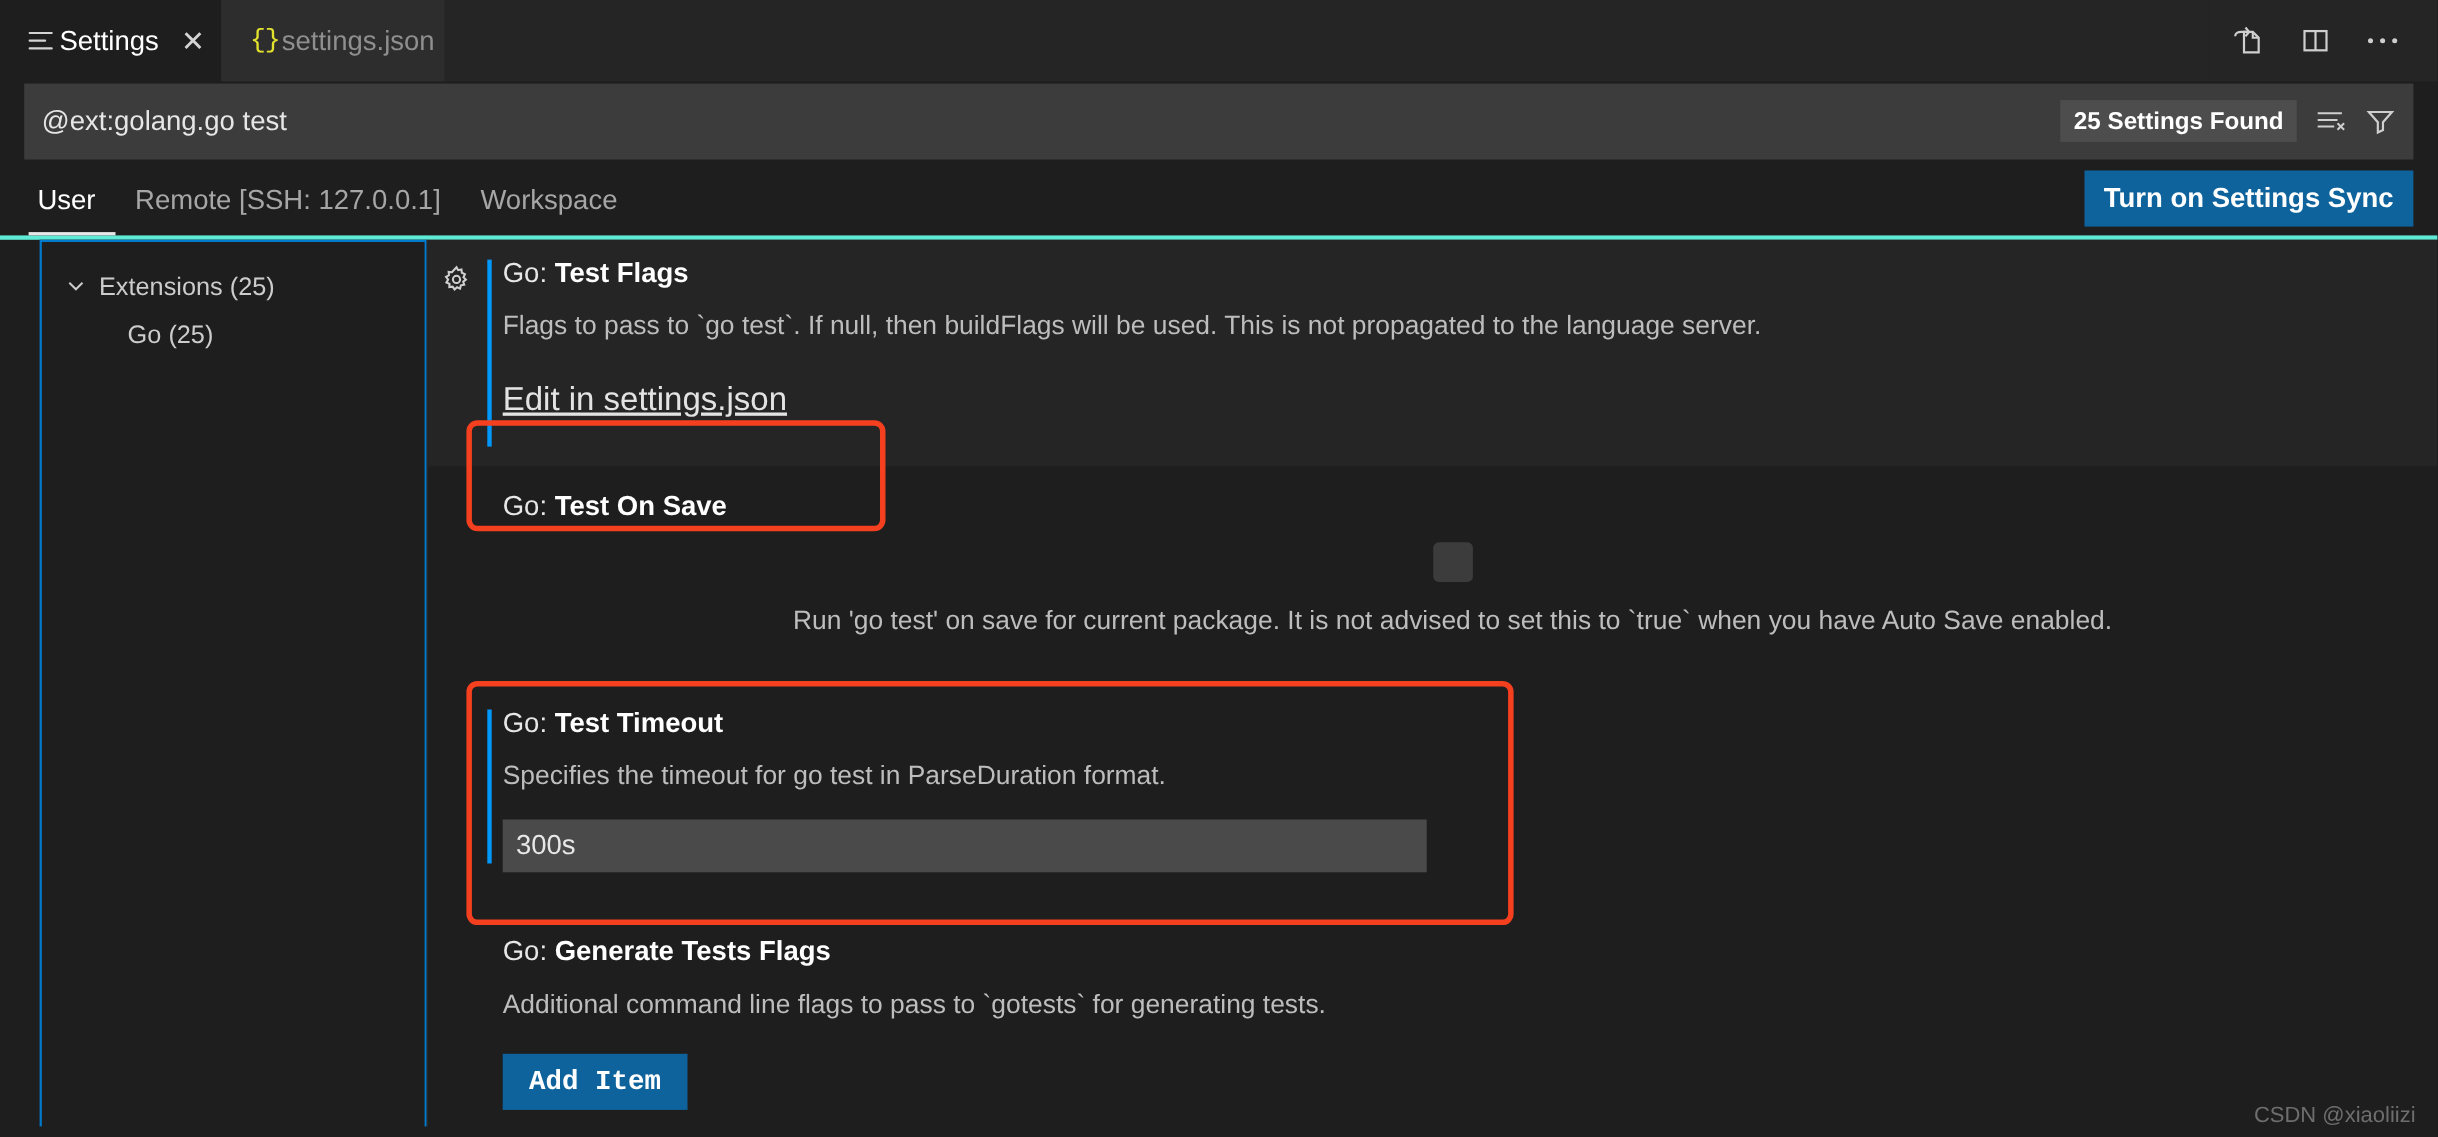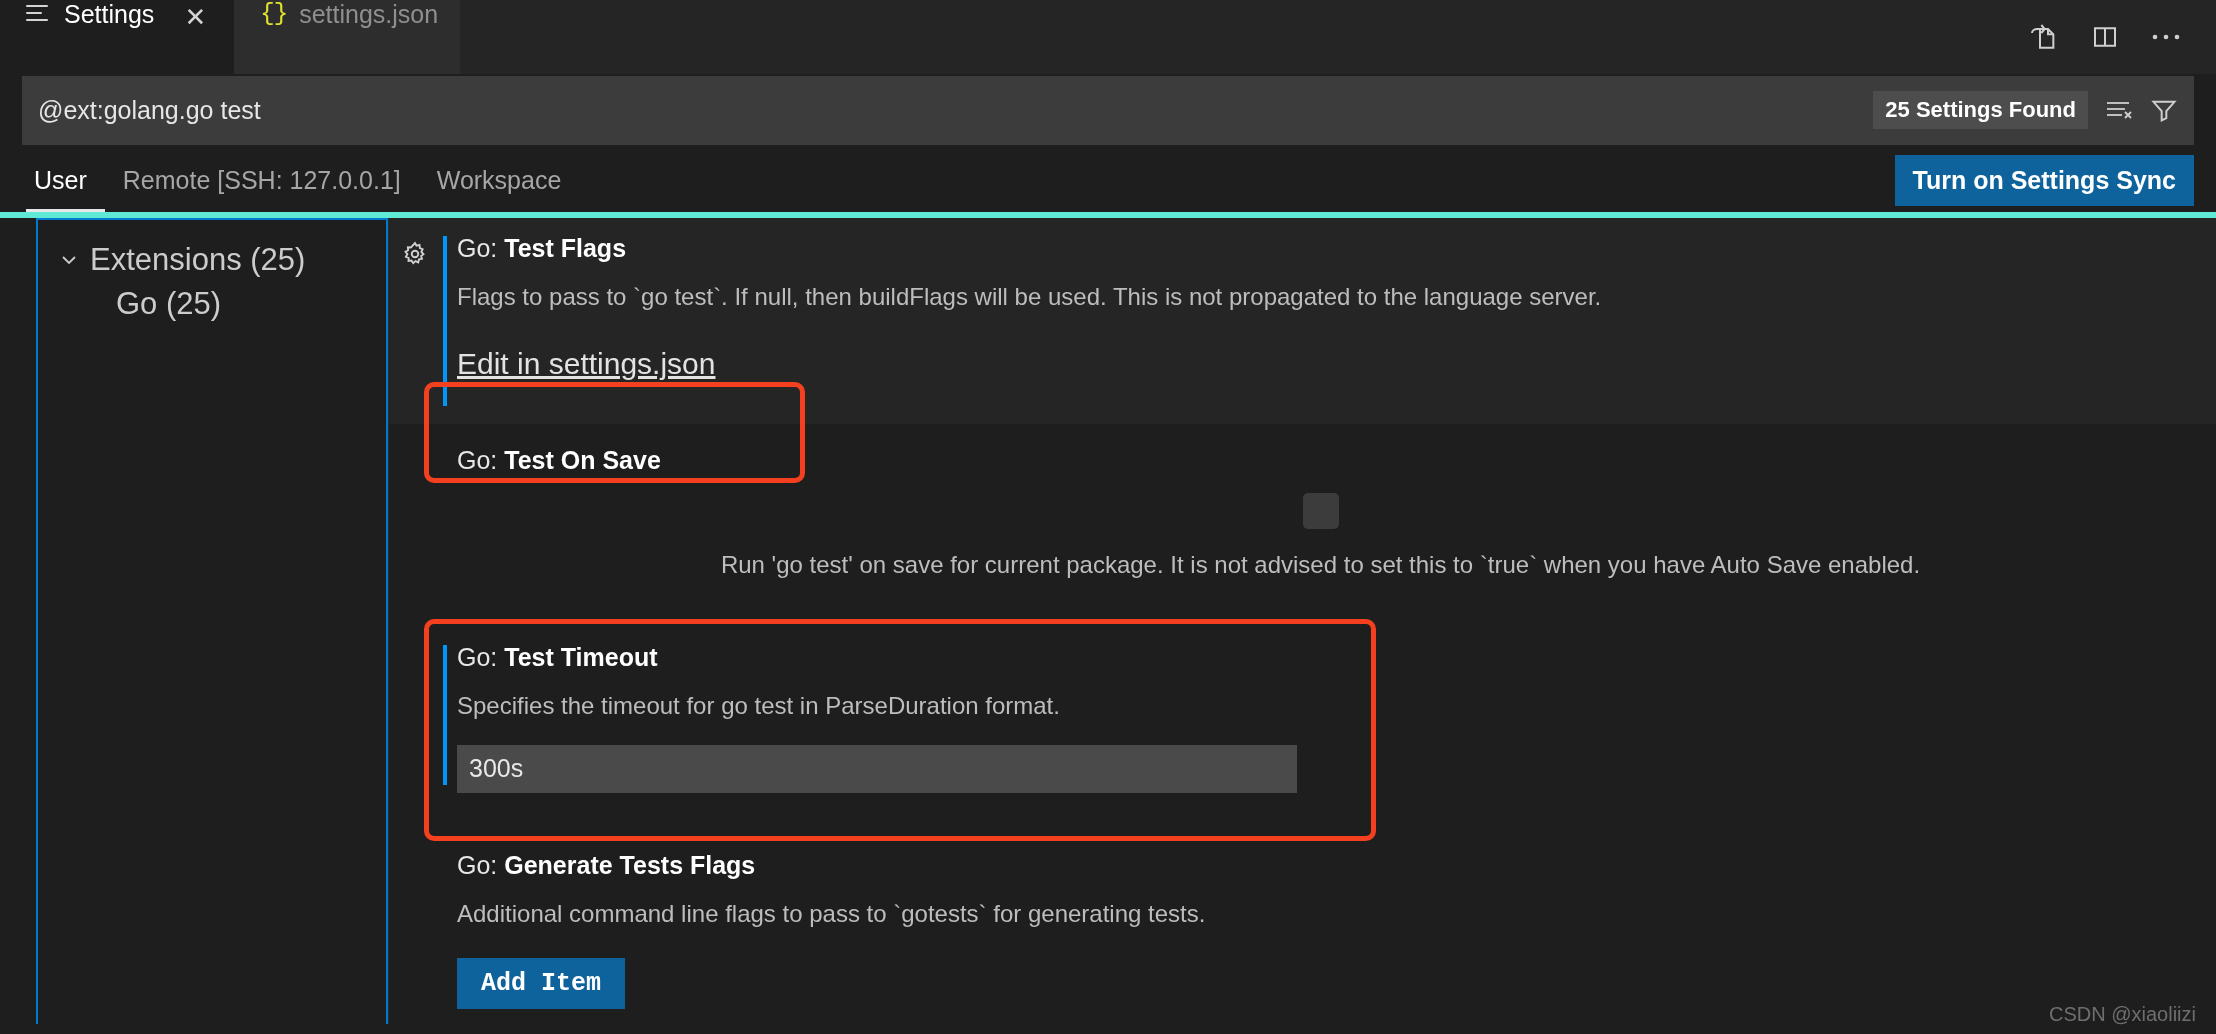--- a/index.html
+++ b/index.html
@@ -13,23 +13,23 @@
 
   
   .tabbar {
     height: 74px;
     background: #252526;
     display: flex;
     align-items: stretch;
     position: relative;
   }
   .tab {
-    display: flex; 
-    padding: 0 22px 0 26px;
-    gap: 12px;
+    display: flex; align-items: center;
+    padding: 0 9px 0 26px;
+    gap: 2px;
     font-size: 25px;
     position: relative;
     cursor: pointer;
     min-width: 0;
   }
   .tab.active {
     background: #1e1e1e;
     color: #ffffff;
   }
   .tab.inactive {
@@ -99,21 +99,21 @@
     white-space: nowrap;
   }
   .icon-btn { cursor: pointer; display: flex; align-items: center; justify-content: center; }
 
   
   .scopebar {
     height: 72px;
     background: #1e1e1e;
     display: flex; align-items: flex-end;
     padding: 0 22px 0 26px;
-    border-bottom: 6px solid #5eead4;
+    border-bottom: 4px solid #5eead4;
     position: relative;
   }
   .scope-tabs { display: flex; align-items: flex-end; gap: 0; }
   .scope-tab {
     font-size: 25px;
     color: #a6a6a6;
     padding: 0 18px 14px 18px;
     cursor: pointer;
     white-space: nowrap;
     border-bottom: 3px solid transparent;
@@ -142,21 +142,21 @@
     flex: none;
     background: #1e1e1e;
     border: 2px solid #007acc;
     border-left: 2px solid #007acc;
     margin-left: 36px;
     padding-top: 18px;
     position: relative;
   }
   .toc-item {
     display: flex; align-items: center;
-    font-size: 31px;
+    font-size: 23px;
     color: #cccccc;
     height: 44px;
     padding-left: 18px;
     cursor: pointer;
     text-align: center;
   }
   .toc-item.child { padding-left: 78px; color: #cccccc; }
   .chev {
     width: 26px; height: 26px; flex: none;
     margin-right: 8px;

